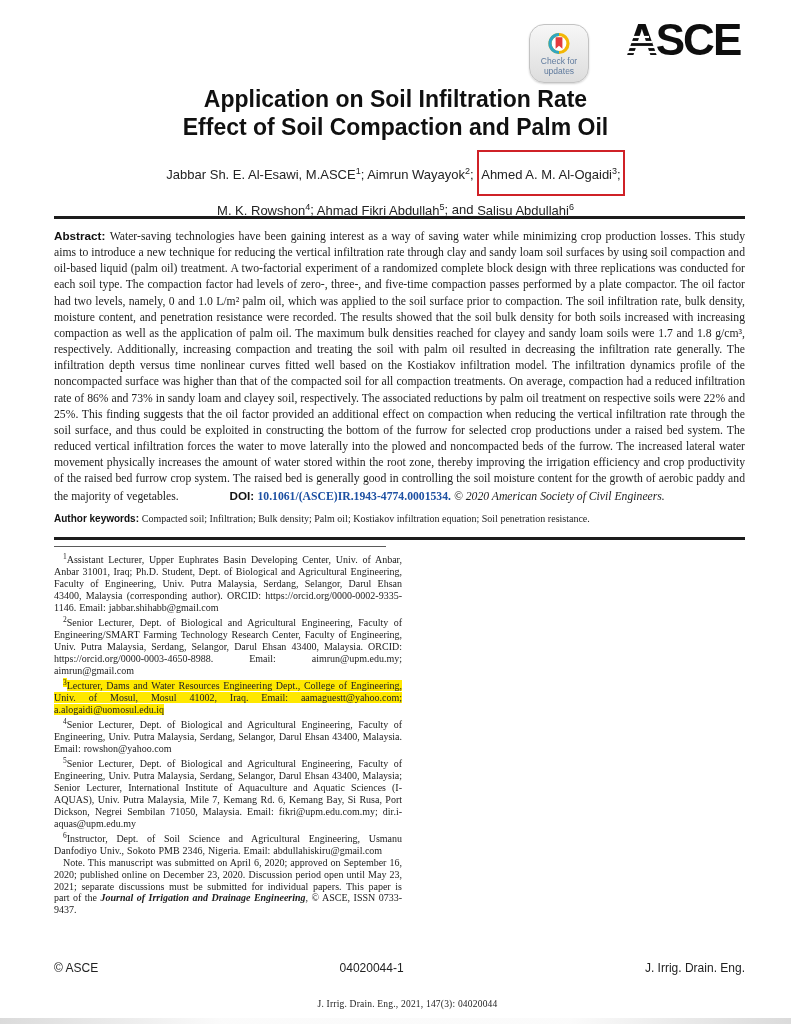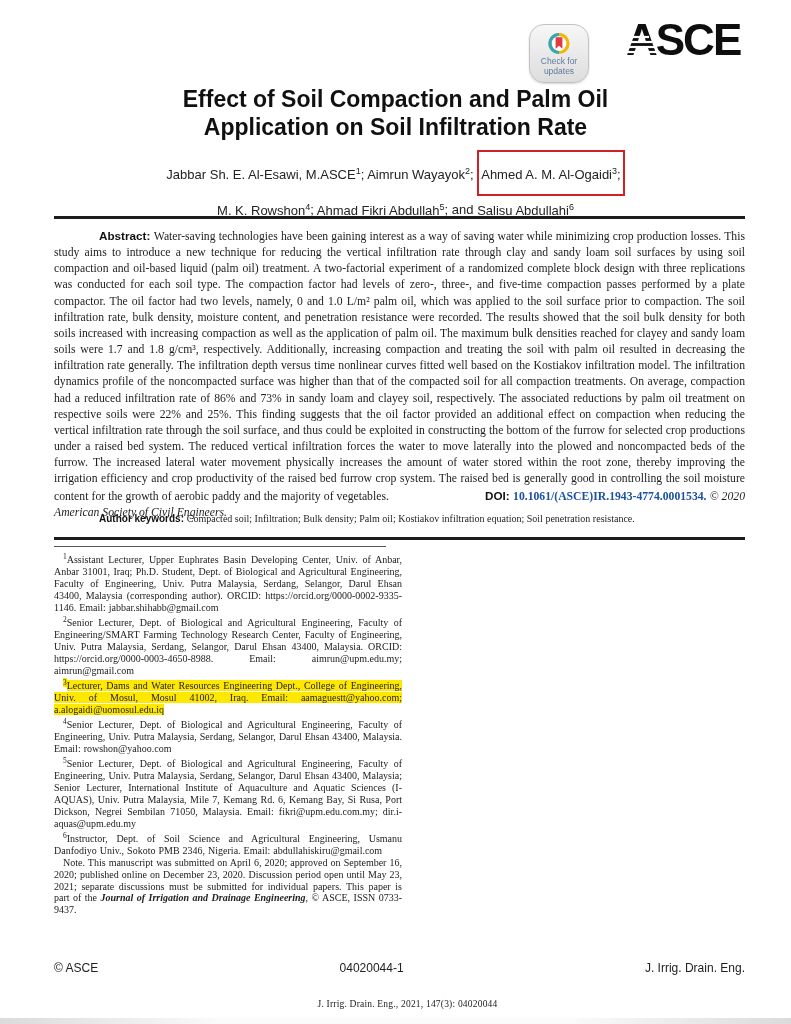--- a/index.html
+++ b/index.html
@@ -38,21 +38,21 @@
   
   .rule-top    { position:absolute; top:216px; left:54px; width:691px; height:2.5px; background:#1c1c1c; }
   .rule-bottom { position:absolute; top:537px; left:54px; width:691px; height:2.5px; background:#1c1c1c; }
 
   
   .abstract {
     position:absolute; top:228px; left:54px; width:691px; margin:0;
     font-family:"Liberation Serif", serif; font-size:11.7px; line-height:16.15px;
     text-align:justify; color:#1d1d1d;
   }
-  .slabel { font-family:"Liberation Sans", sans-serif; font-weight:bold; color:#111;margin-left:45px; }
+  .slabel { font-family:"Liberation Sans", sans-serif; font-weight:bold; color:#111; }
   .doi-label { font-weight:bold; color:#111;padding-left:48px; }
   .doi { color:var(--doi-blue,#1d50a2); font-weight:bold; text-decoration:none; }
   .copyright { font-style:italic; }
   .keywords {
     position:absolute; top:513px; left:54px; width:691px;
     font-family:"Liberation Serif", serif; font-size:10px; color:#1d1d1d;
   }
 
   
   .footnotes {
@@ -104,22 +104,22 @@
       <g stroke="#ffffff" stroke-width="2.2">
         <line x1="0" y1="22" x2="23" y2="22"></line>
         <line x1="0" y1="27" x2="26" y2="27"></line>
         <line x1="0" y1="32" x2="29" y2="32"></line>
         <line x1="0" y1="37" x2="32" y2="37"></line>
       </g>
     </svg>
   </div>
 
   <h1 class="title">
+    <span style="display:block">Application on Soil Infiltration Rate</span>
     <span style="display:block">Effect of Soil Compaction and Palm Oil</span>
-    <span style="display:block">Application on Soil Infiltration Rate</span>
   </h1>
 
   <div class="authors">
     <div><span><span>Jabbar Sh. E. Al-Esawi, M.ASCE</span><sup>1</sup></span><span>; </span><span><span>Aimrun Wayayok</span><sup>2</sup></span><span>; </span><span class="red-box"><span><span>Ahmed A. M. Al-Ogaidi</span><sup>3</sup><span>;</span></span></span></div>
     <div><span><span>M. K. Rowshon</span><sup>4</sup></span><span>; </span><span><span>Ahmad Fikri Abdullah</span><sup>5</sup></span><span>; and </span><span><span>Salisu Abdullahi</span><sup>6</sup></span></div>
   </div>
 
   <div class="rule-top"></div>
 
   <p class="abstract"><span class="slabel">Abstract: </span><span>Water-saving technologies have been gaining interest as a way of saving water while minimizing crop production losses. This study aims to introduce a new technique for reducing the vertical infiltration rate through clay and sandy loam soil surfaces by using soil compaction and oil-based liquid (palm oil) treatment. A two-factorial experiment of a randomized complete block design with three replications was conducted for each soil type. The compaction factor had levels of zero-, three-, and five-time compaction passes performed by a plate compactor. The oil factor had two levels, namely, 0 and 1.0 L/m² palm oil, which was applied to the soil surface prior to compaction. The soil infiltration rate, bulk density, moisture content, and penetration resistance were recorded. The results showed that the soil bulk density for both soils increased with increasing compaction as well as the application of palm oil. The maximum bulk densities reached for clayey and sandy loam soils were 1.7 and 1.8 g/cm³, respectively. Additionally, increasing compaction and treating the soil with palm oil resulted in decreasing the infiltration rate generally. The infiltration depth versus time nonlinear curves fitted well based on the Kostiakov infiltration model. The infiltration dynamics profile of the noncompacted surface was higher than that of the compacted soil for all compaction treatments. On average, compaction had a reduced infiltration rate of 86% and 73% in sandy loam and clayey soil, respectively. The associated reductions by palm oil treatment on respective soils were 22% and 25%. This finding suggests that the oil factor provided an additional effect on compaction when reducing the vertical infiltration rate through the soil surface, and thus could be exploited in constructing the bottom of the furrow for selected crop productions under a raised bed system. The reduced vertical infiltration forces the water to move laterally into the plowed and noncompacted beds of the furrow. The increased lateral water movement physically increases the amount of water stored within the root zone, thereby improving the irrigation efficiency and crop productivity of the raised bed furrow crop system. The raised bed is generally good in controlling the soil moisture content for the growth of aerobic paddy and the majority of vegetables. </span><span class="slabel doi-label">DOI: </span><a class="doi" href="#">10.1061/(ASCE)IR.1943-4774.0001534.</a><span class="copyright"> © 2020 American Society of Civil Engineers.</span></p>

